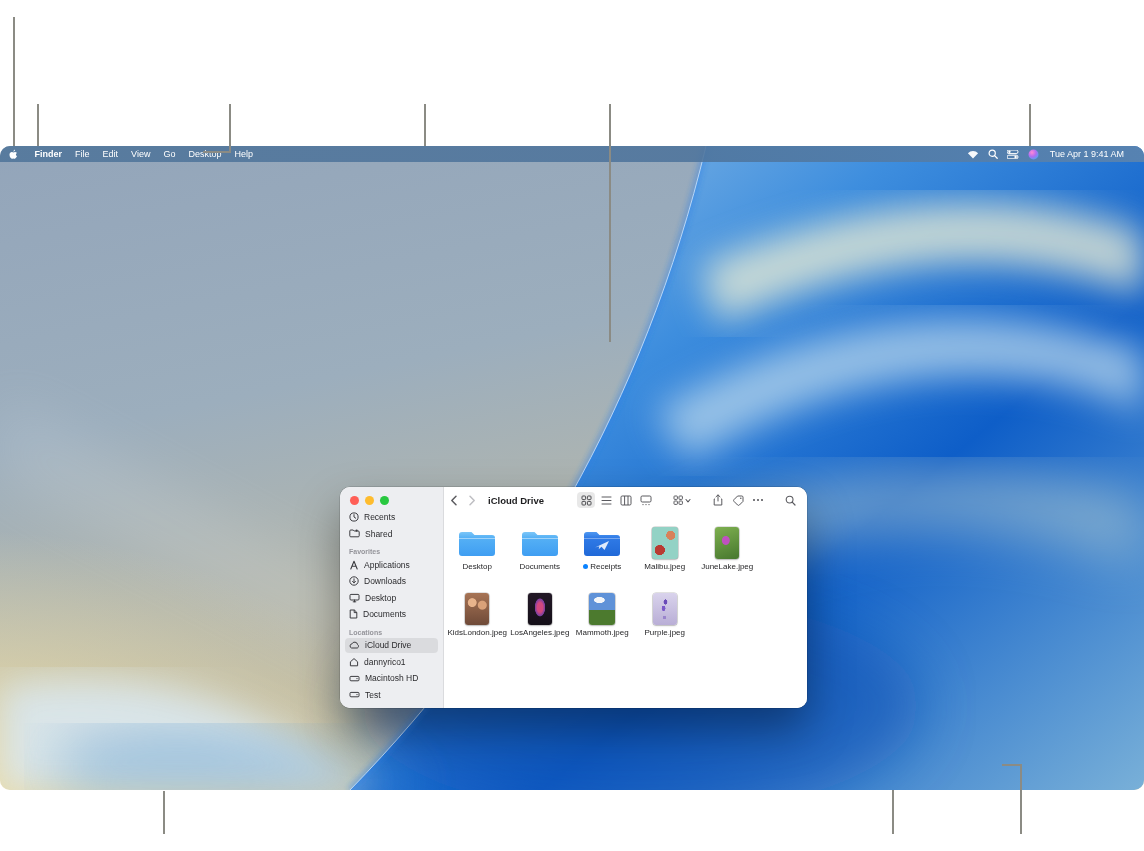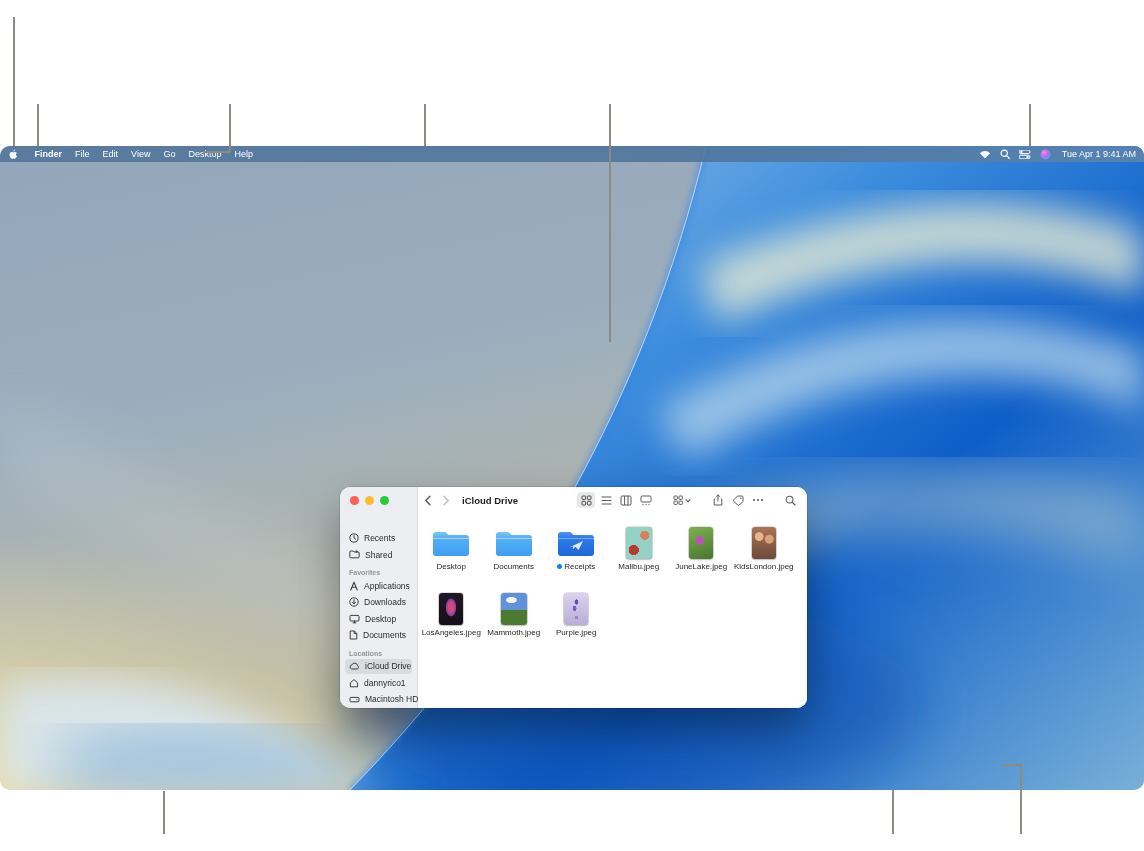--- a/index.html
+++ b/index.html
@@ -20,28 +20,28 @@
   .desktop svg.wall{position:absolute;inset:0;}
 
   
   .menubar{position:absolute;left:0;top:0;width:100%;height:16px;display:flex;align-items:center;
     background:linear-gradient(90deg,rgba(84,120,156,.93),rgba(78,116,156,.88) 62%,rgba(92,132,174,.9));
     color:#fff;font-size:9px;z-index:5;}
   .menubar .apple{margin:0 10px 0 9px;display:flex;align-items:center;}
   .menubar .mitem{padding:0 6.5px;cursor:default;}
   .menubar .mitem.app{font-weight:700;}
   .menubar .spacer{flex:1;}
-  .menubar .status{display:flex;align-items:center;gap:9px;margin-right:8px;}
+  .menubar .status{display:flex;align-items:center;gap:9px;margin-right:20px;}
   .menubar .clock{font-size:9px;margin-left:2px;}
 
   
   .fwindow{position:absolute;left:340px;top:341px;width:467px;height:221px;border-radius:10px;overflow:hidden;
     background:#fff;box-shadow:0 22px 45px rgba(0,0,0,.38),0 0 0 .5px rgba(0,0,0,.22);z-index:10;display:flex;}
-  .sidebar{width:78px;flex:none;background:rgba(236,237,240,.94);border-right:1px solid rgba(0,0,0,.08);
-    padding-top:42px;box-sizing:border-box;}
+  .sidebar{width:104px;flex:none;background:rgba(236,237,240,.94);border-right:1px solid rgba(0,0,0,.08);
+    padding-top:21px;box-sizing:border-box;}
   .tlights{position:absolute;left:10px;top:9px;display:flex;gap:6px;z-index:3;}
   .tl{width:9px;height:9px;border-radius:50%;}
   .srow{display:flex;align-items:center;gap:5px;height:15px;margin:1.5px 5px;padding:0 4px;border-radius:4px;
     font-size:8.5px;color:#2b2b2e;white-space:nowrap;}
   .srow.sel{background:rgba(0,0,0,.08);}
   .srow svg{flex:none;}
   .slabel{font-size:7px;color:#94949a;font-weight:700;margin:7px 9px 2px;}
 
   .fmain{flex:1;display:flex;flex-direction:column;min-width:0;}
   .ftoolbar{height:26px;flex:none;display:flex;align-items:center;background:#fff;padding:0 8px 0 2px;}

